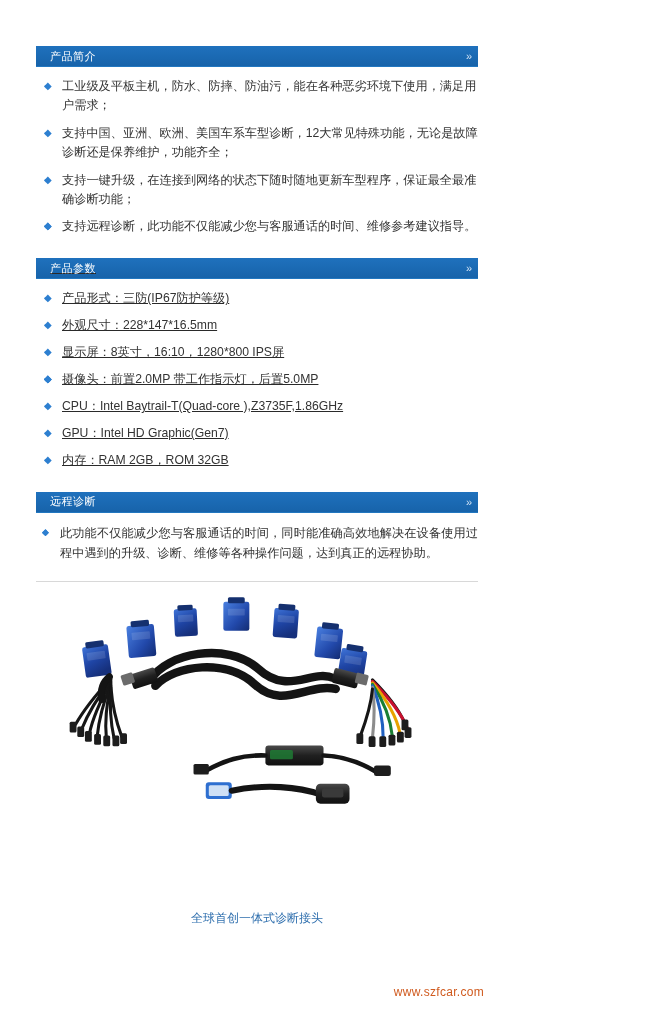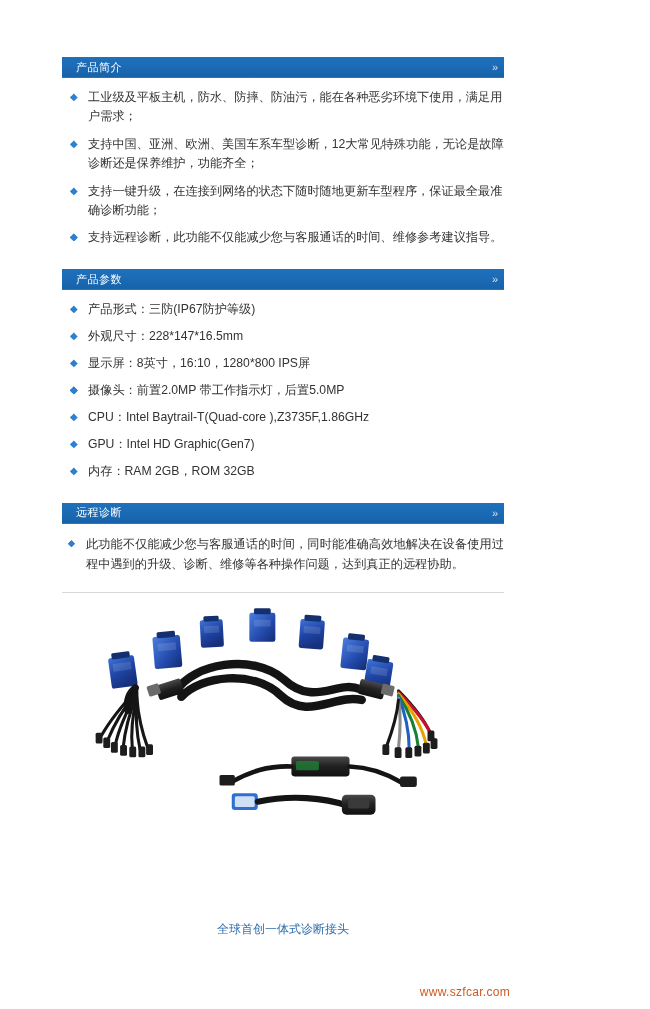--- a/index.html
+++ b/index.html
@@ -13,22 +13,21 @@
     font-family: "Liberation Sans", sans-serif;
     color: #2a2a2a;
     position: relative;
     overflow: hidden;
   }
   .page {
     width: 514px;
     height: 1009px;
     position: relative;
     box-sizing: border-box;
-    padding: 13px 36px;
-    margin-left: 26px;
+    padding: 2px 36px;
   }
   
   .section-head {
     position: relative;
     height: 20px;
     background: #1c6bb5;
     background: linear-gradient(to bottom, #1f71bd 0%, #1763aa 100%);
     margin-top: 0;
     display: flex;
     align-items: center;
@@ -145,21 +144,21 @@
     <div class="section-underline"></div>
     <ul class="bullets">
       <li><span class="bullet">◆</span><span>工业级及平板主机，防水、防摔、防油污，能在各种恶劣环境下使用，满足用户需求；</span></li>
       <li><span class="bullet">◆</span><span>支持中国、亚洲、欧洲、美国车系车型诊断，12大常见特殊功能，无论是故障诊断还是保养维护，功能齐全；</span></li>
       <li><span class="bullet">◆</span><span>支持一键升级，在连接到网络的状态下随时随地更新车型程序，保证最全最准确诊断功能；</span></li>
       <li><span class="bullet">◆</span></li>
       <li><span class="bullet">◆</span><span>支持远程诊断，此功能不仅能减少您与客服通话的时间、维修参考建议指导。</span></li>
     </ul>
   </div>
 
-  <div class="section-block" style="margin-top:22px;">
+  <div class="section-block" style="margin-top:22px;text-decoration:underline;">
     <div class="section-head">
       <span class="title">产品参数</span>
       <span class="chev">»</span>
     </div>
     <div class="section-underline"></div>
     <ul class="bullets spec">
       <li><span class="bullet">◆</span><span>产品形式：三防(IP67防护等级)</span></li>
       <li><span class="bullet">◆</span><span>外观尺寸：228*147*16.5mm</span></li>
       <li><span class="bullet">◆</span><span>显示屏：8英寸，16:10，1280*800 IPS屏</span></li>
       <li><span class="bullet">◆</span></li>

